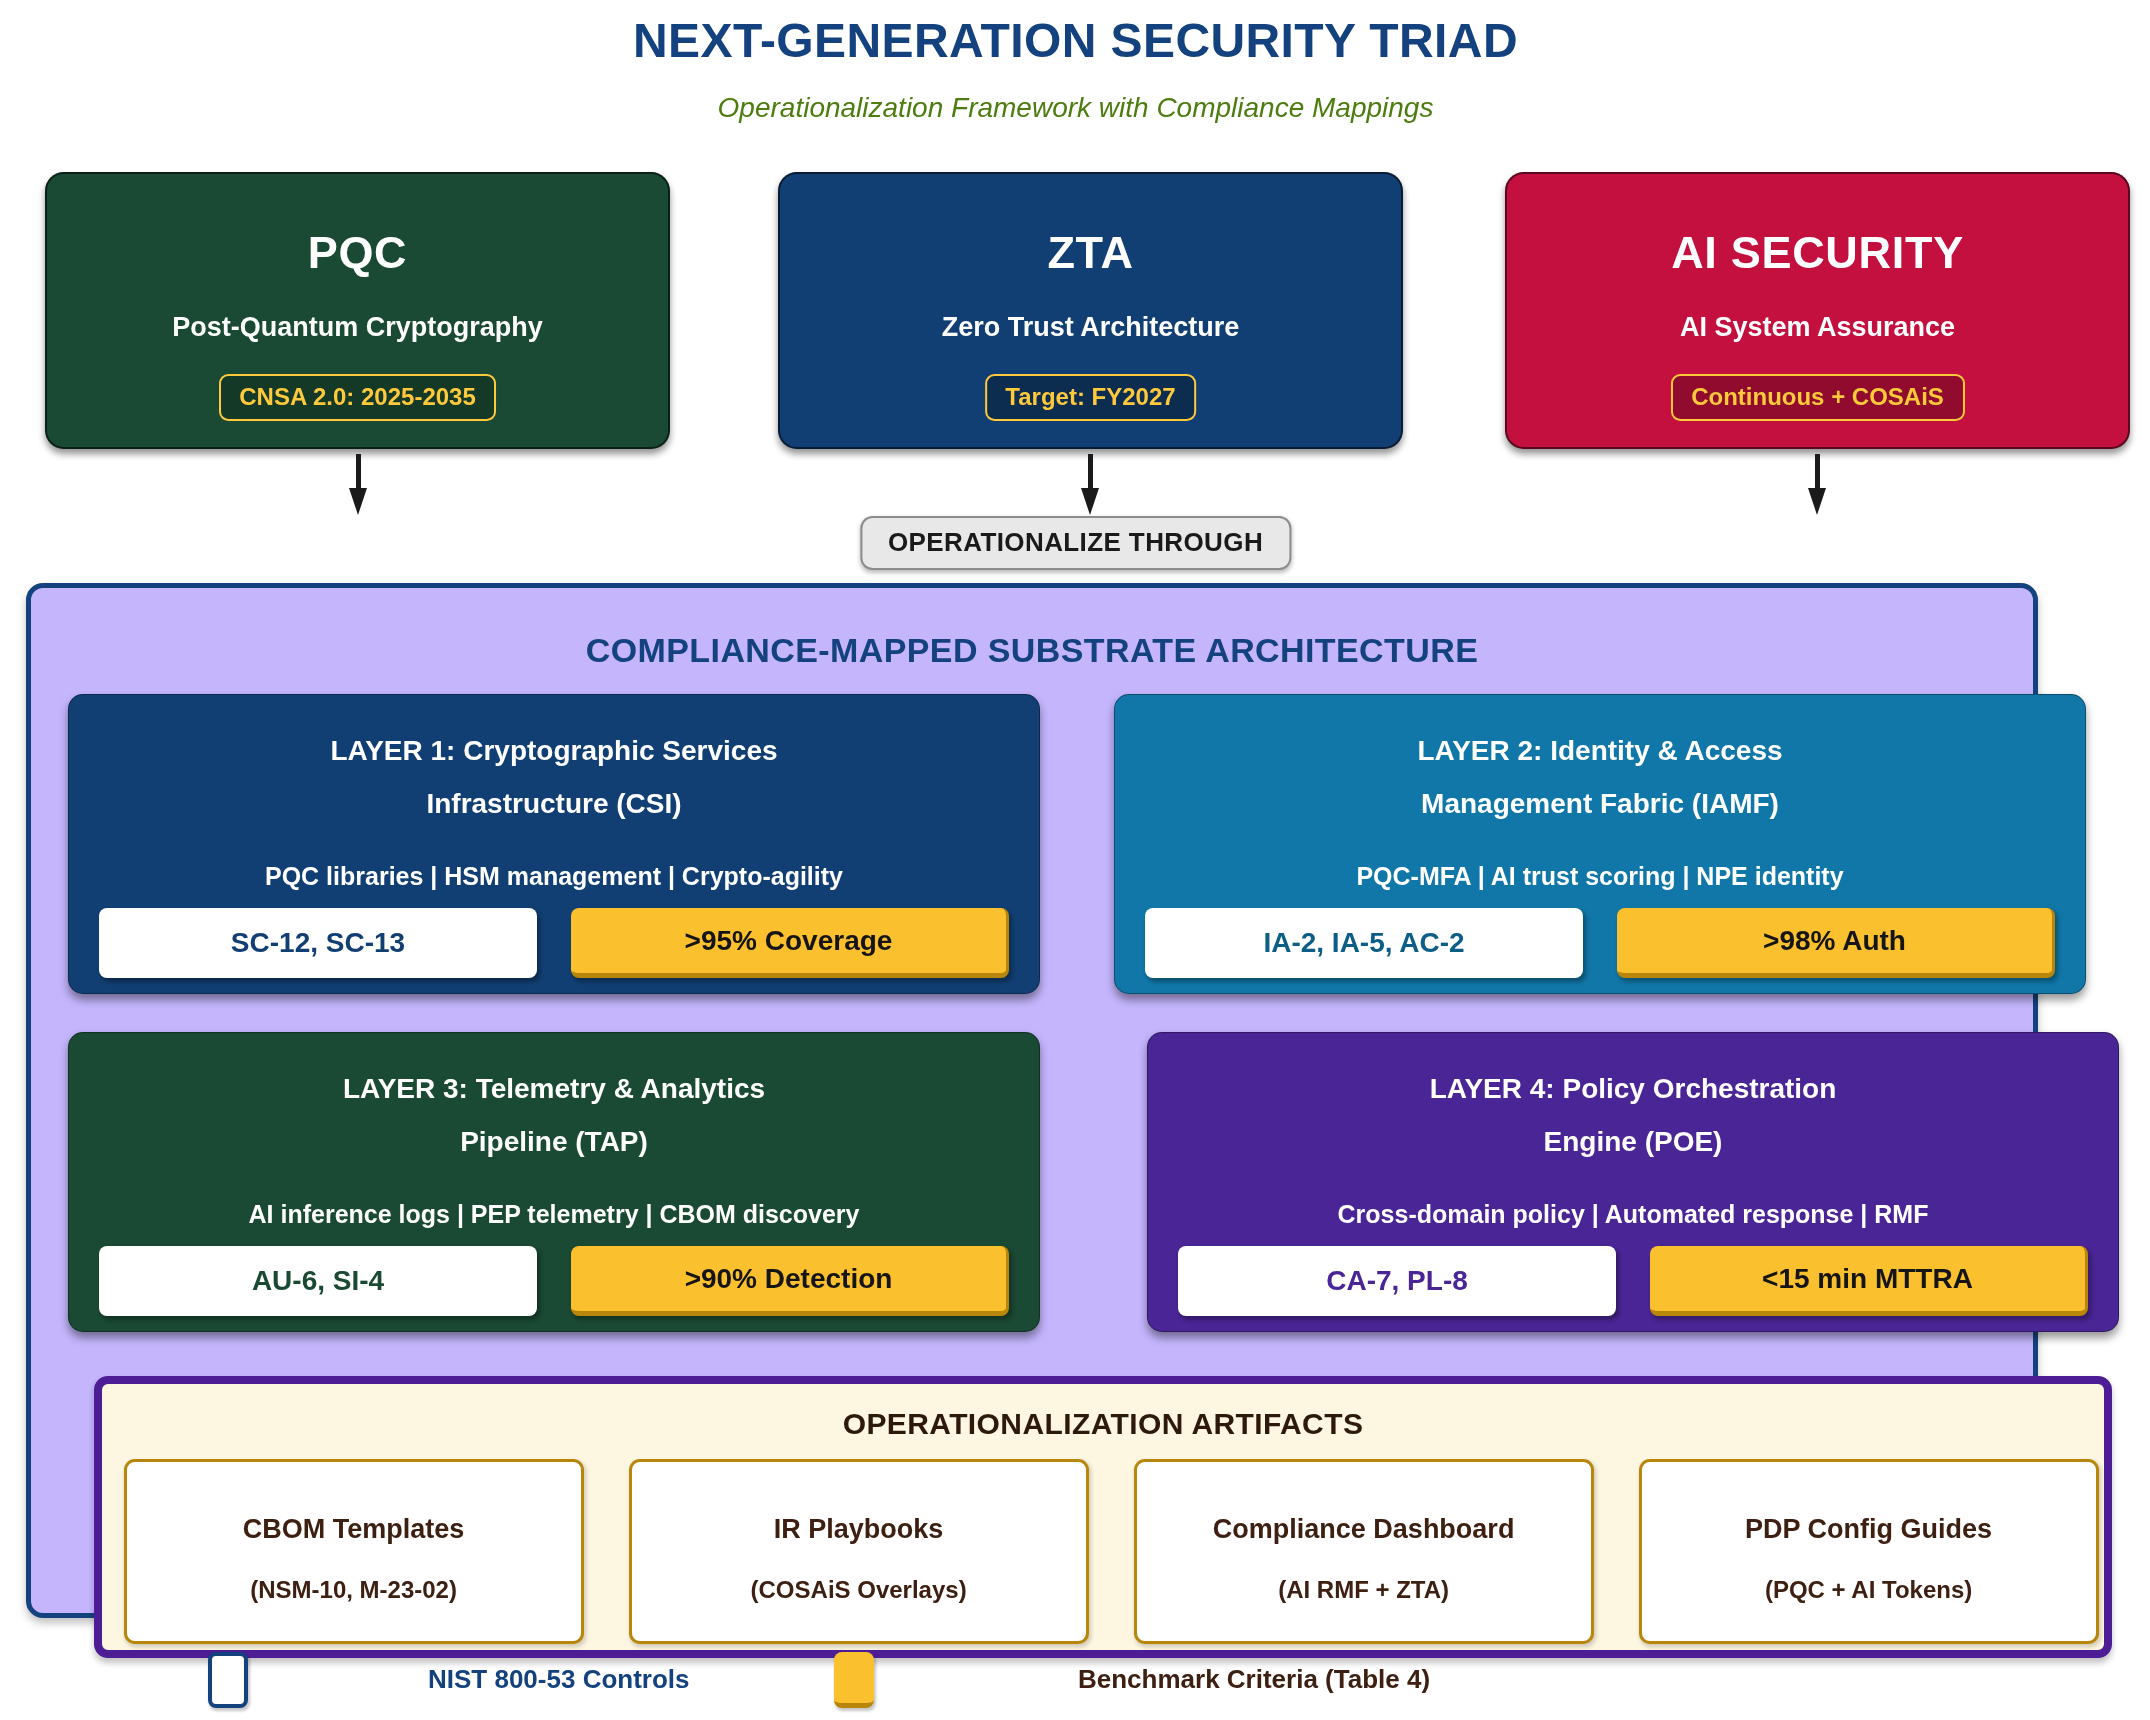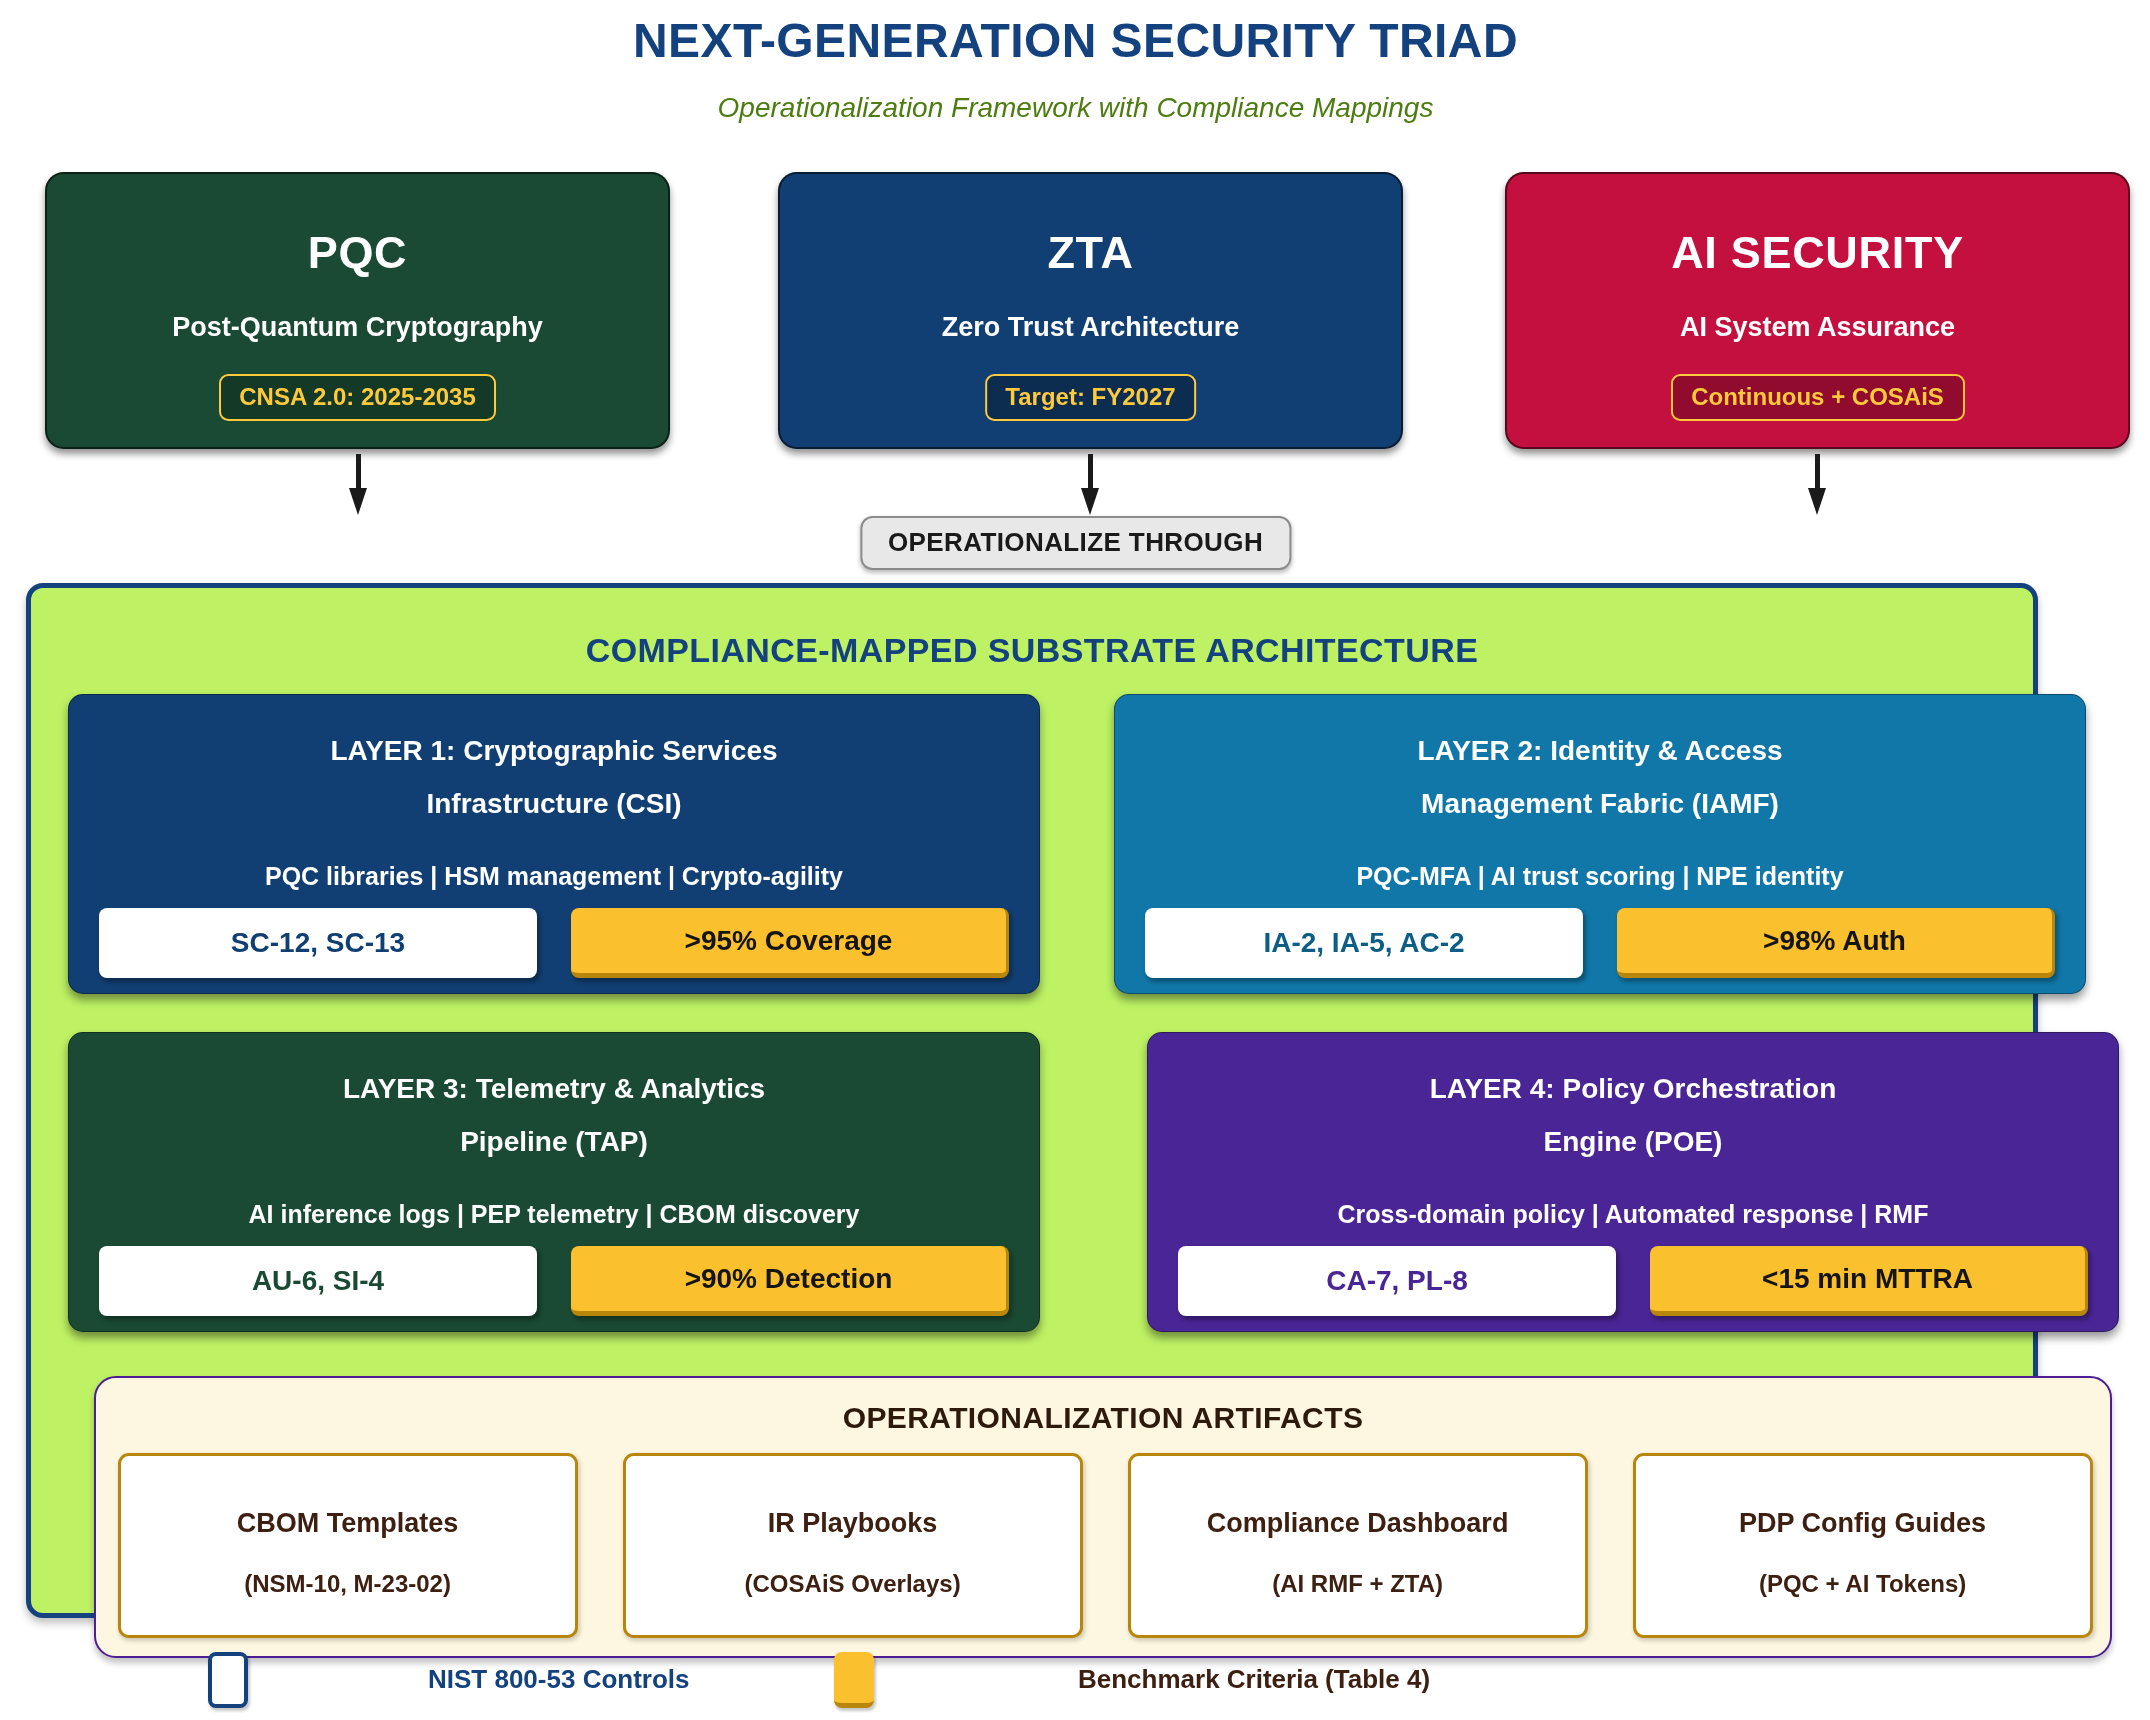--- a/index.html
+++ b/index.html
@@ -72,21 +72,21 @@
     background:#e8e8e8;border:2.2px solid #8c8c8c;border-radius:12.2px;
     padding:9.3px 26px;
     font-size:26px;font-weight:bold;color:#1a1a1a;letter-spacing:0.4px;
     box-shadow:0 2.9px 4.3px rgba(0,0,0,.26);
     white-space:nowrap;
   }
 
   
   .substrate{
     position:absolute;left:26px;top:583px;width:2012px;height:1035px;
-    background:#bef264;border:5px solid #14427e;border-radius:17px;
+    background:#c4b5fd;border:5px solid #14427e;border-radius:17px;
     box-sizing:border-box;
     box-shadow:0 5px 8px rgba(0,0,0,.25);
   }
   .substrate-title{
     position:absolute;left:0;right:0;top:43px;text-align:center;
     font-size:34px;font-weight:bold;color:#14427e;letter-spacing:0.4px;
   }
 
   .layers{position:absolute;left:37px;top:106px;width:2018px;}
   .layer{
@@ -122,21 +122,21 @@
     box-shadow:2.2px 3.6px 4.3px rgba(0,0,0,.30);
   }
   .l1 .pill.ctrl{color:#123f73;}
   .l2 .pill.ctrl{color:#0d5e86;}
   .l3 .pill.ctrl{color:#1a4a33;}
   .l4 .pill.ctrl{color:#4a2596;}
 
   
   .artifacts{
     position:absolute;left:63px;top:788px;width:2018px;height:282px;
-    background:#fdf6e0;border:2px solid #4c1d95;border-radius:22px;
+    background:#fdf6e0;border:8px solid #4c1d95;border-radius:14px;
     box-sizing:border-box;
     box-shadow:0 4.3px 6.5px rgba(0,0,0,.24);
   }
   .artifacts-title{
     position:absolute;left:0;right:0;top:23px;text-align:center;
     font-size:30px;font-weight:bold;color:#2e1a0c;letter-spacing:0.4px;
   }
   .artifact-row{position:absolute;left:21.6px;right:21.6px;top:75px;height:185px;}
   .artifact{
     position:absolute;top:0;width:460px;height:185px;

